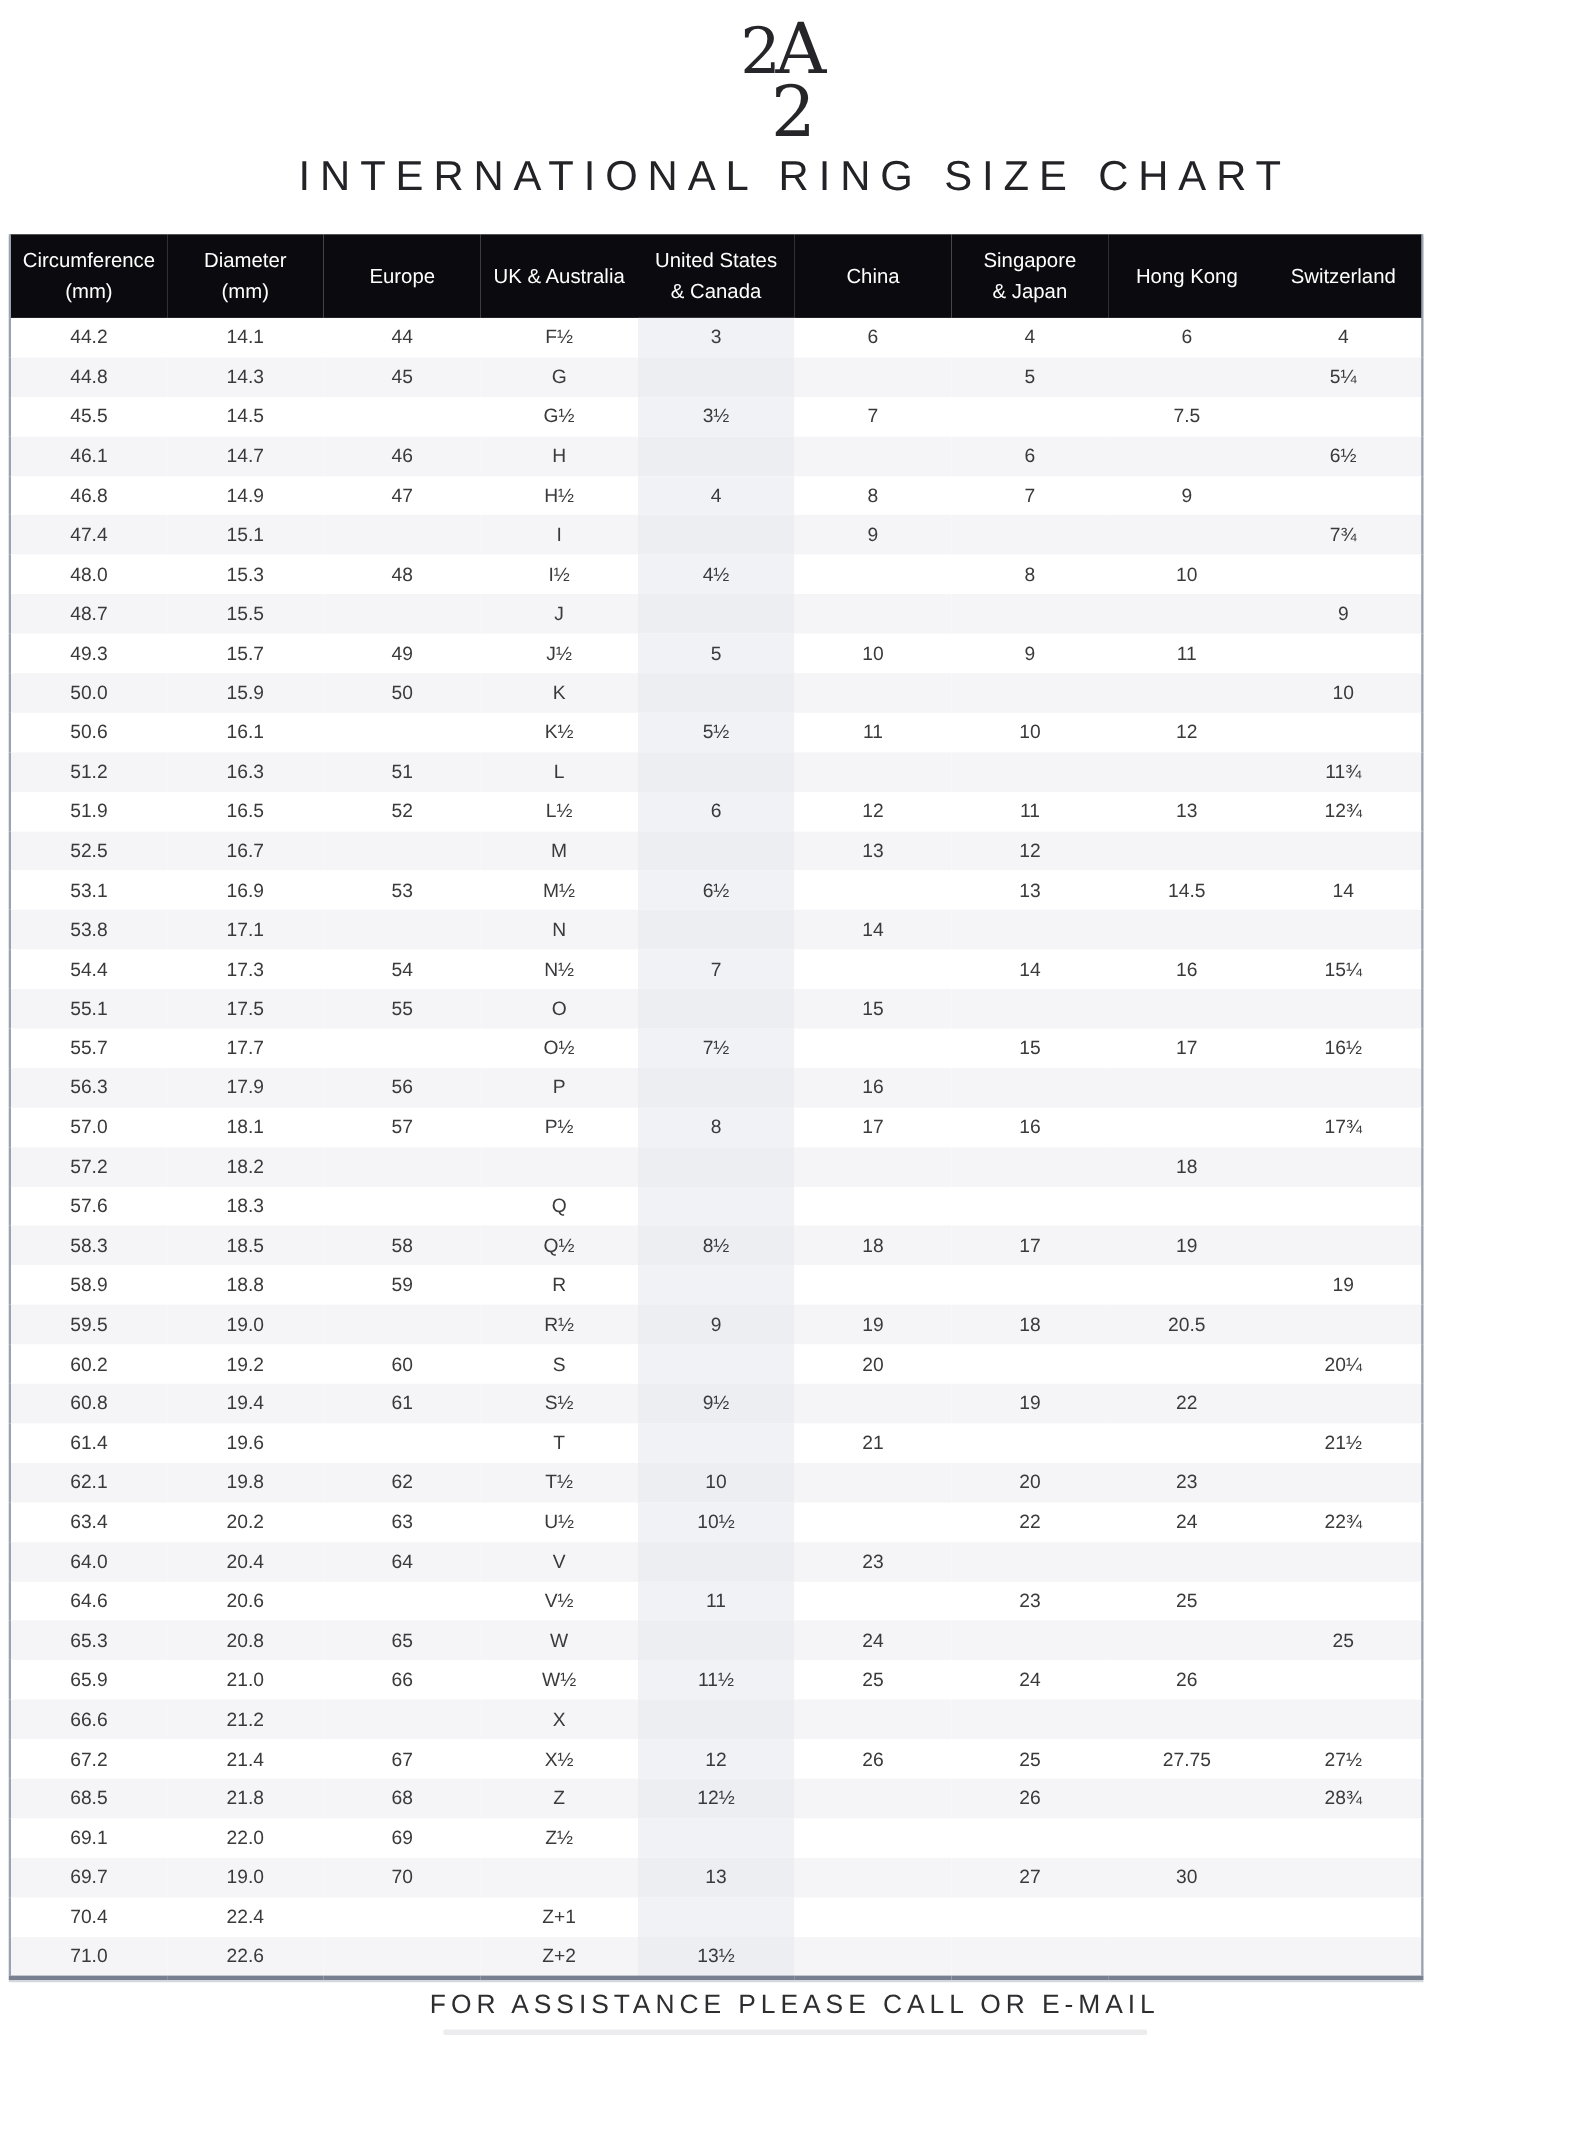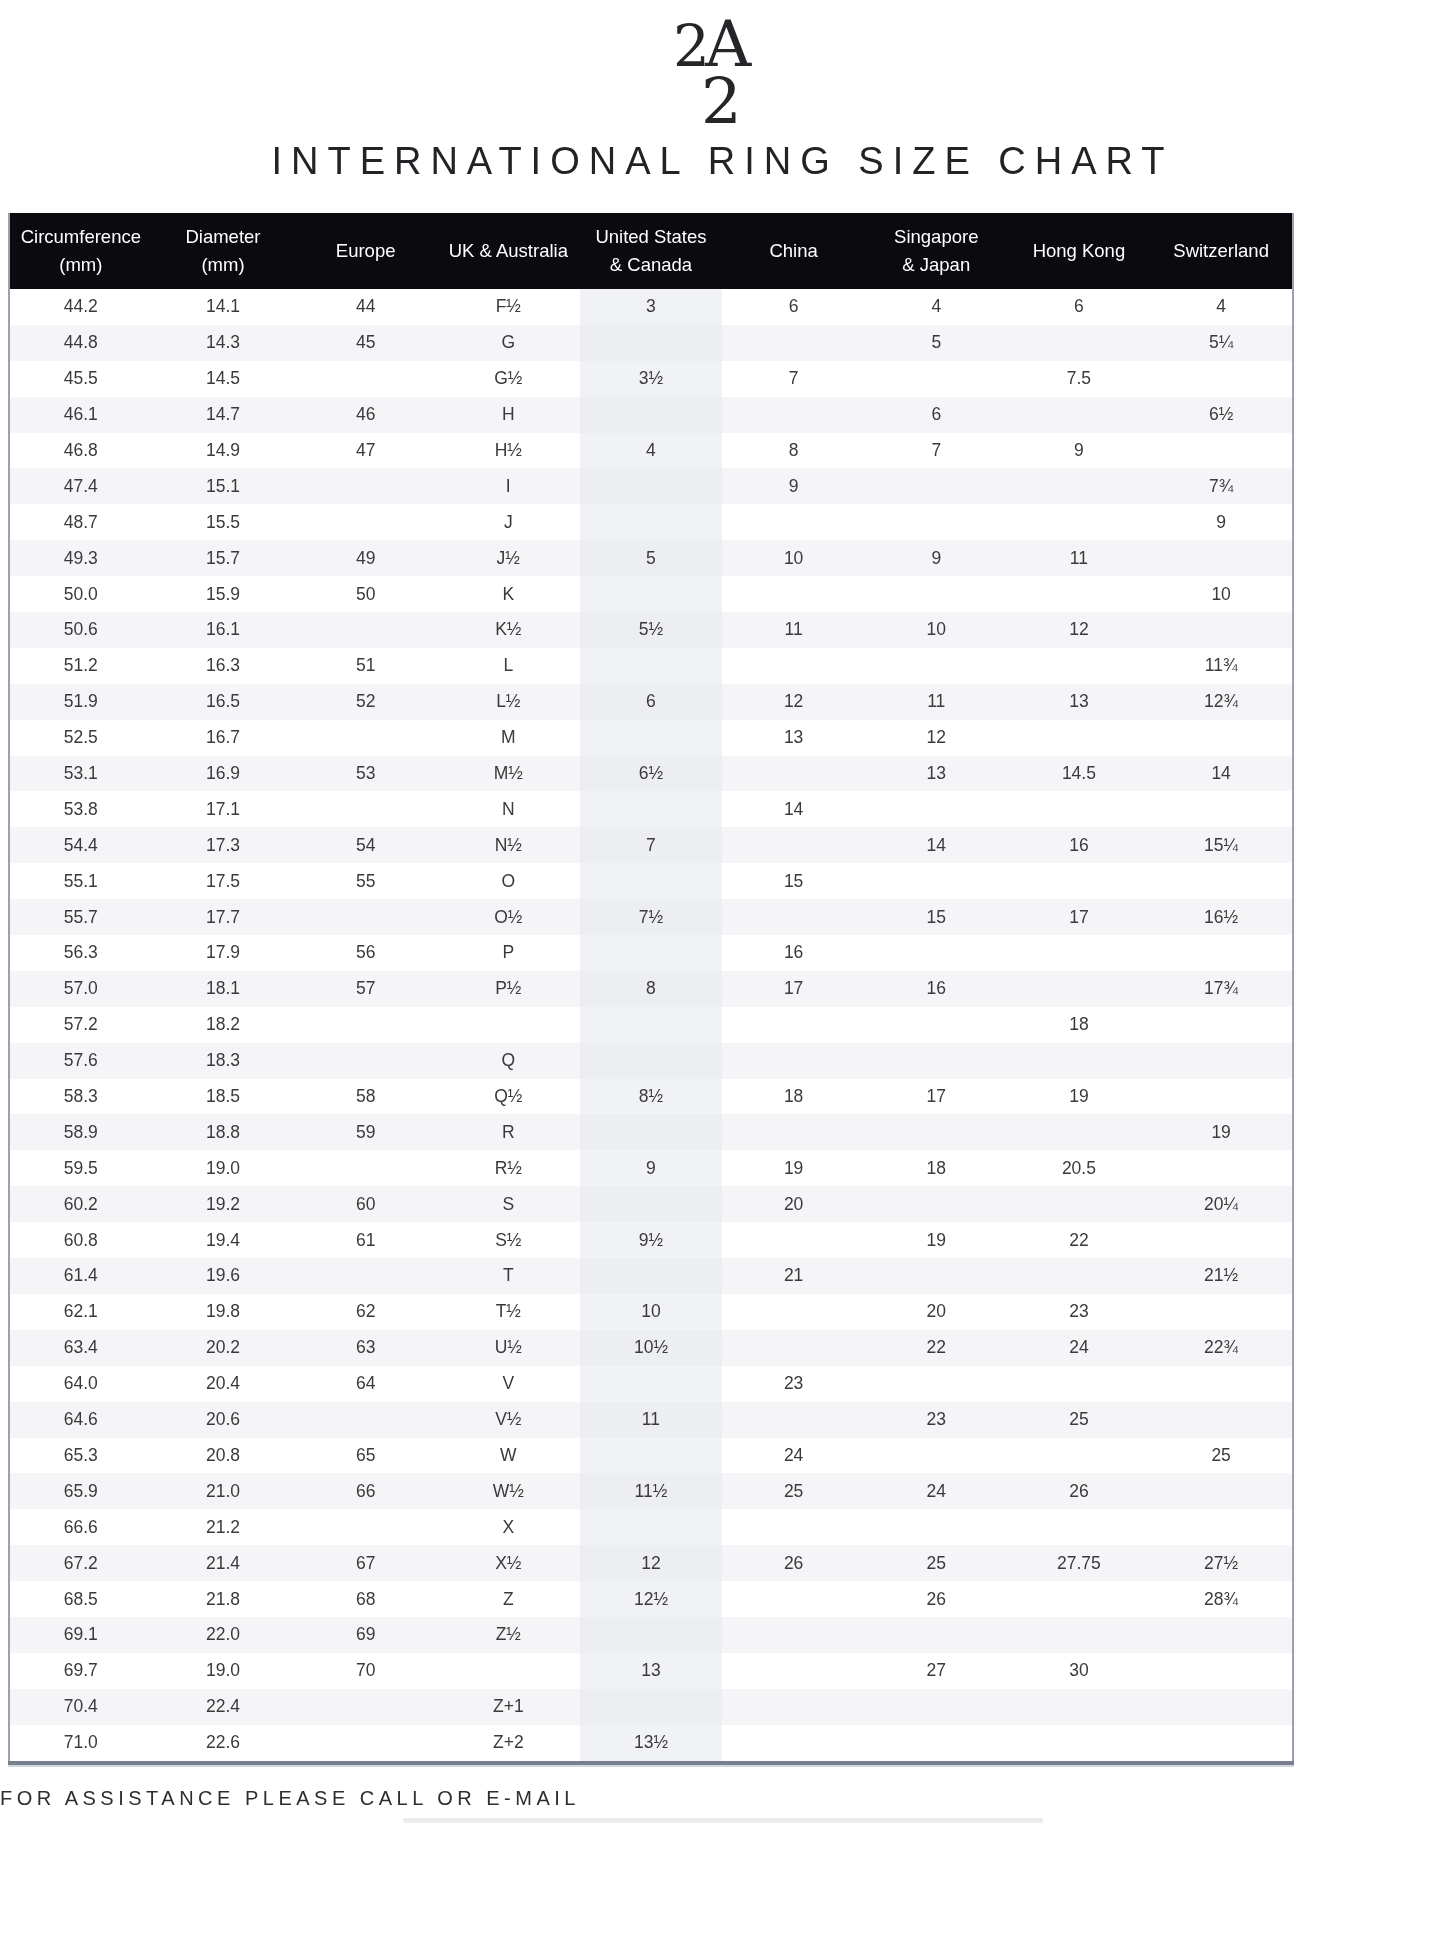--- a/index.html
+++ b/index.html
@@ -55,23 +55,23 @@
     vertical-align: middle;
     color: #3a3a3c;
     white-space: nowrap;
   }
   .size-table tbody tr:nth-child(even) { background: var(--stripe-color, #f5f5f7); }
   .size-table tbody td.us-col { background: #f1f2f5; }
   .size-table tbody tr:nth-child(even) td.us-col { background: #edeef2; }
 
   
   .assist-footer {
-    margin-top: 22px;
-    text-align: left;
-    font-size: 20px;
+    margin-top: 9px;
+    text-align: center;
+    font-size: 24px;
     letter-spacing: 4.5px;
     color: #2e2e31;
     white-space: nowrap;
   }
   .cropped-remnant {
     margin: 8px auto 0 auto;
     width: 640px; height: 5px;
     background: #ececee;
     border-radius: 2px;
   }
@@ -167,20 +167,31 @@
           <td>15.1</td>
           <td></td>
           <td>I</td>
           <td class="us-col"></td>
           <td>9</td>
           <td></td>
           <td></td>
           <td>7¾</td>
         </tr>
         <tr>
+          <td>48.0</td>
+          <td>15.3</td>
+          <td>48</td>
+          <td>I½</td>
+          <td class="us-col">4½</td>
+          <td></td>
+          <td>8</td>
+          <td>10</td>
+          <td></td>
+        </tr>
+        <tr>
           <td>48.7</td>
           <td>15.5</td>
           <td></td>
           <td>J</td>
           <td class="us-col"></td>
           <td></td>
           <td></td>
           <td></td>
           <td>9</td>
         </tr>

